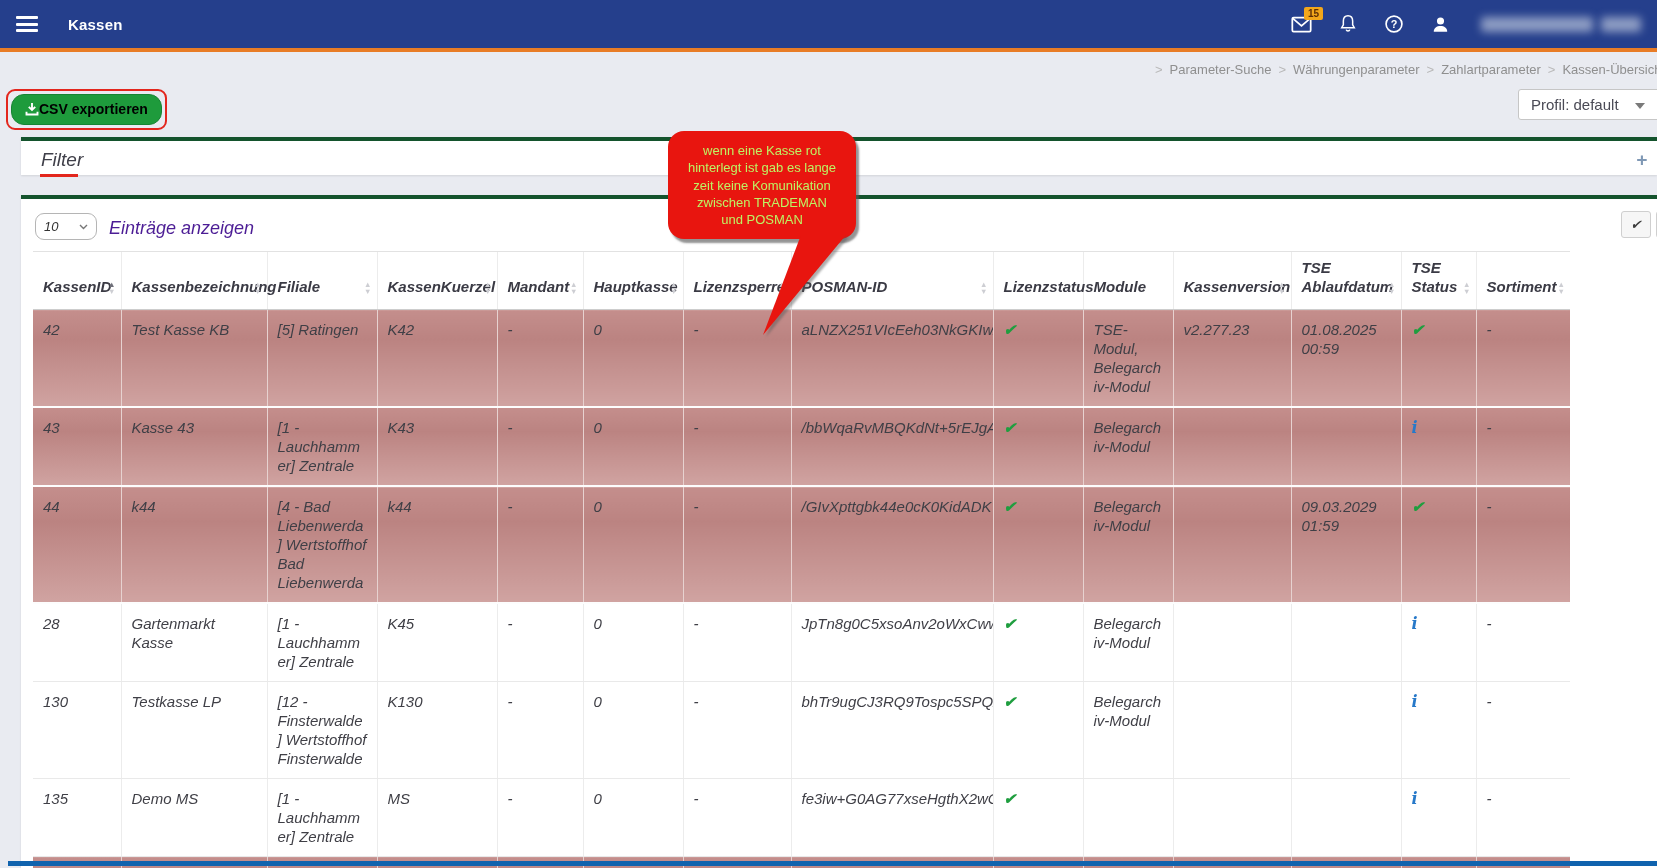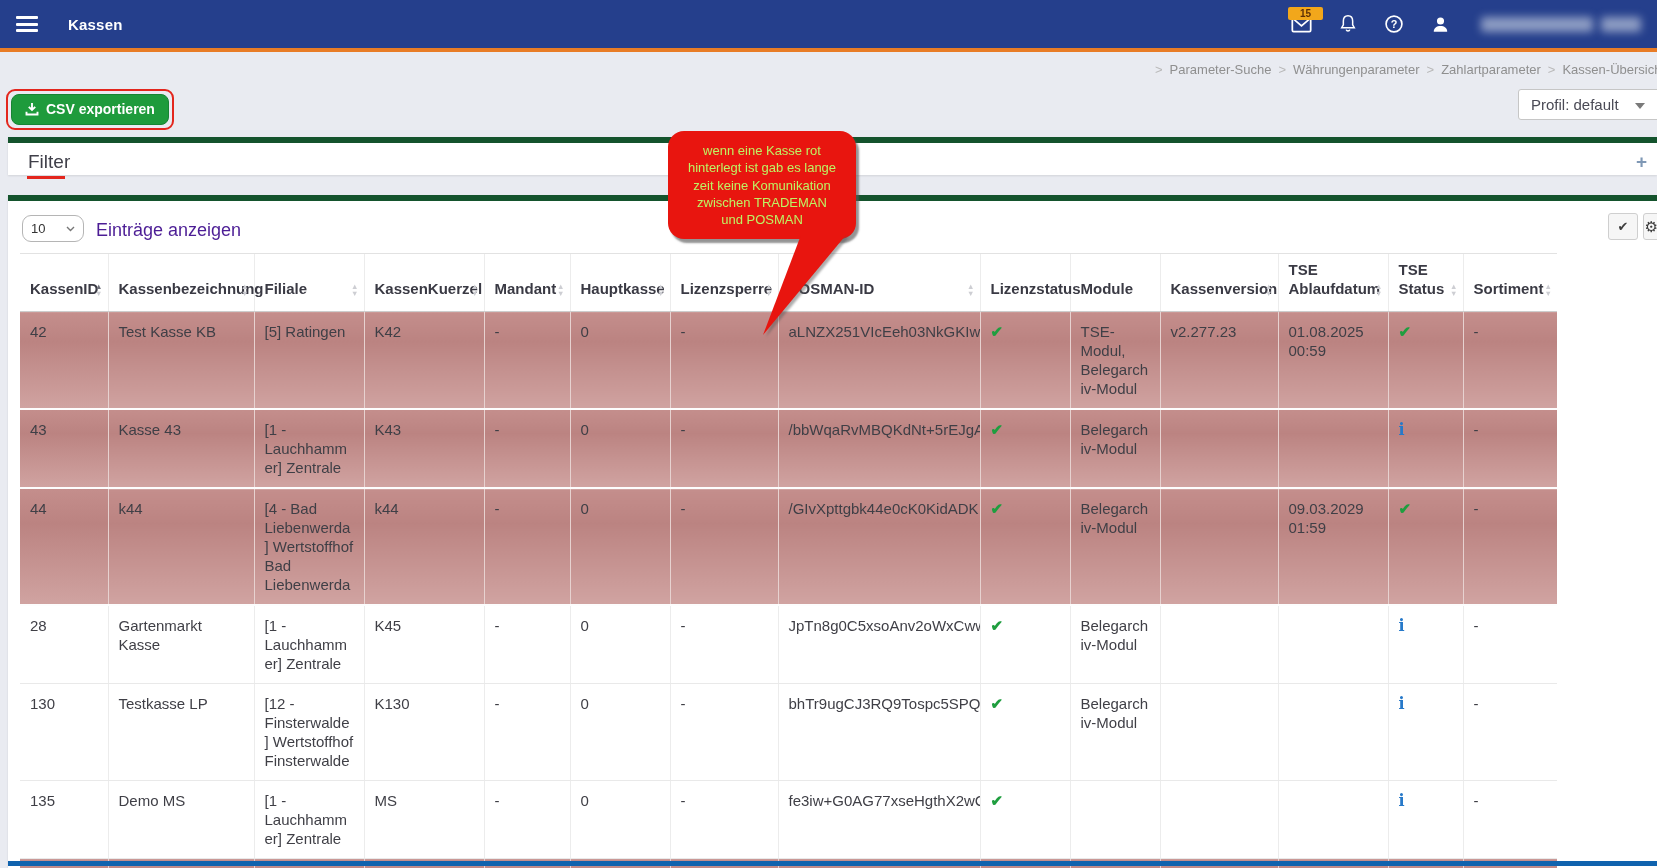--- a/index.html
+++ b/index.html
@@ -16,46 +16,46 @@
     background:#253f8c; display:flex; align-items:center; padding:0 16px;
     border-bottom:4px solid #e87c26; z-index:10;
   }
   .menu-toggle { width:22px; height:16px; display:flex; flex-direction:column; justify-content:space-between; cursor:pointer; }
   .menu-toggle span { display:block; height:3px; background:#fff; border-radius:1px; }
   .app-title { color:#fff; font-weight:700; font-size:15px; margin-left:30px; letter-spacing:.2px; }
   .topbar-right { margin-left:auto; display:flex; align-items:center; gap:27px; }
   .tb-icon { position:relative; display:flex; align-items:center; cursor:pointer; }
   .badge {
     position:absolute; top:-9px; right:-11px; background:#f2a71b; color:#5d2f06;
-    font-size:10px; font-weight:700; padding:1px 12px; border-radius:2px; line-height:11px;
+    font-size:10px; font-weight:700; padding:1px 4px; border-radius:2px; line-height:11px;
   }
   .blur-name { display:flex; gap:8px; align-items:center; margin-left:4px; }
   .blur-name i { display:block; height:15px; border-radius:3px; background:rgba(196,206,224,.65); filter:blur(4px); }
   .blur-name i.b1 { width:112px; } .blur-name i.b2 { width:40px; }
   
   .breadcrumb { position:absolute; top:62px; left:1148px; white-space:nowrap; font-size:13px; color:#8f8f8f; z-index:5; }
   .bc-sep { color:#b8b8b8; margin:0 7px; }
   .bc-item { color:#8f8f8f; cursor:pointer; }
   
   .toolbar { position:absolute; top:89px; left:6px; display:flex; z-index:6; }
   .annot-outline { border:2px solid #e3261d; border-radius:9px; padding:3px; display:inline-flex; background:transparent; }
   .annot-outline + .annot-outline { margin-left:-2px; }
   .btn-green {
-    background:#1e9b3c; border:1px solid #178433; color:#ffffff; font-weight:700; font-size:14px;
+    background:#1e9b3c; border:1px solid #178433; color:#000000; font-weight:700; font-size:14px;
     font-family:"Liberation Sans", sans-serif;
-    padding:6px 13px 7px 13px; border-radius:8px; display:flex; align-items:center; gap:7px; cursor:pointer;
+    padding:6px 13px 7px 13px; border-radius:13px; display:flex; align-items:center; gap:0; cursor:pointer;
   }
   .profile-select {
     position:absolute; top:89px; left:1518px; width:172px; height:31px;
     background:#fff; border:1px solid #c6c6c6; border-radius:3px;
     display:flex; align-items:center; padding:0 12px; font-size:15px; color:#4a4a55; cursor:pointer; z-index:6;
   }
   .profile-caret { position:absolute; right:44px; top:13px; width:0; height:0; border-left:5px solid transparent; border-right:5px solid transparent; border-top:6px solid #7a7a7a; }
   
-  .card { position:absolute; left:8px; right:0; background:#fff; border-top:6px solid #14532d; box-shadow:0 1px 2px rgba(0,0,0,.10); }
+  .card { position:absolute; left:21px; right:0; background:#fff; border-top:4px solid #14532d; box-shadow:0 1px 2px rgba(0,0,0,.10);font-style:italic; }
   .filter-card { top:137px; height:38px; }
   .filter-title { position:absolute; left:20px; top:8px; font-size:19px; color:#3f3f49; cursor:pointer; }
   .filter-underline { position:absolute; left:19px; top:33px; width:38px; height:3px; background:#e3261d; }
   .plus-icon { position:absolute; right:10px; top:8px; color:#7f98b5; font-size:19px; font-weight:700; cursor:pointer; }
   .table-card { top:195px; height:700px; }
   
   .controls { position:relative; height:52px; }
   .size-select {
     position:absolute; left:14px; top:14px; width:62px; height:27px;
     border:1px solid #b5b5b5; border-radius:9px; background:#fff;

